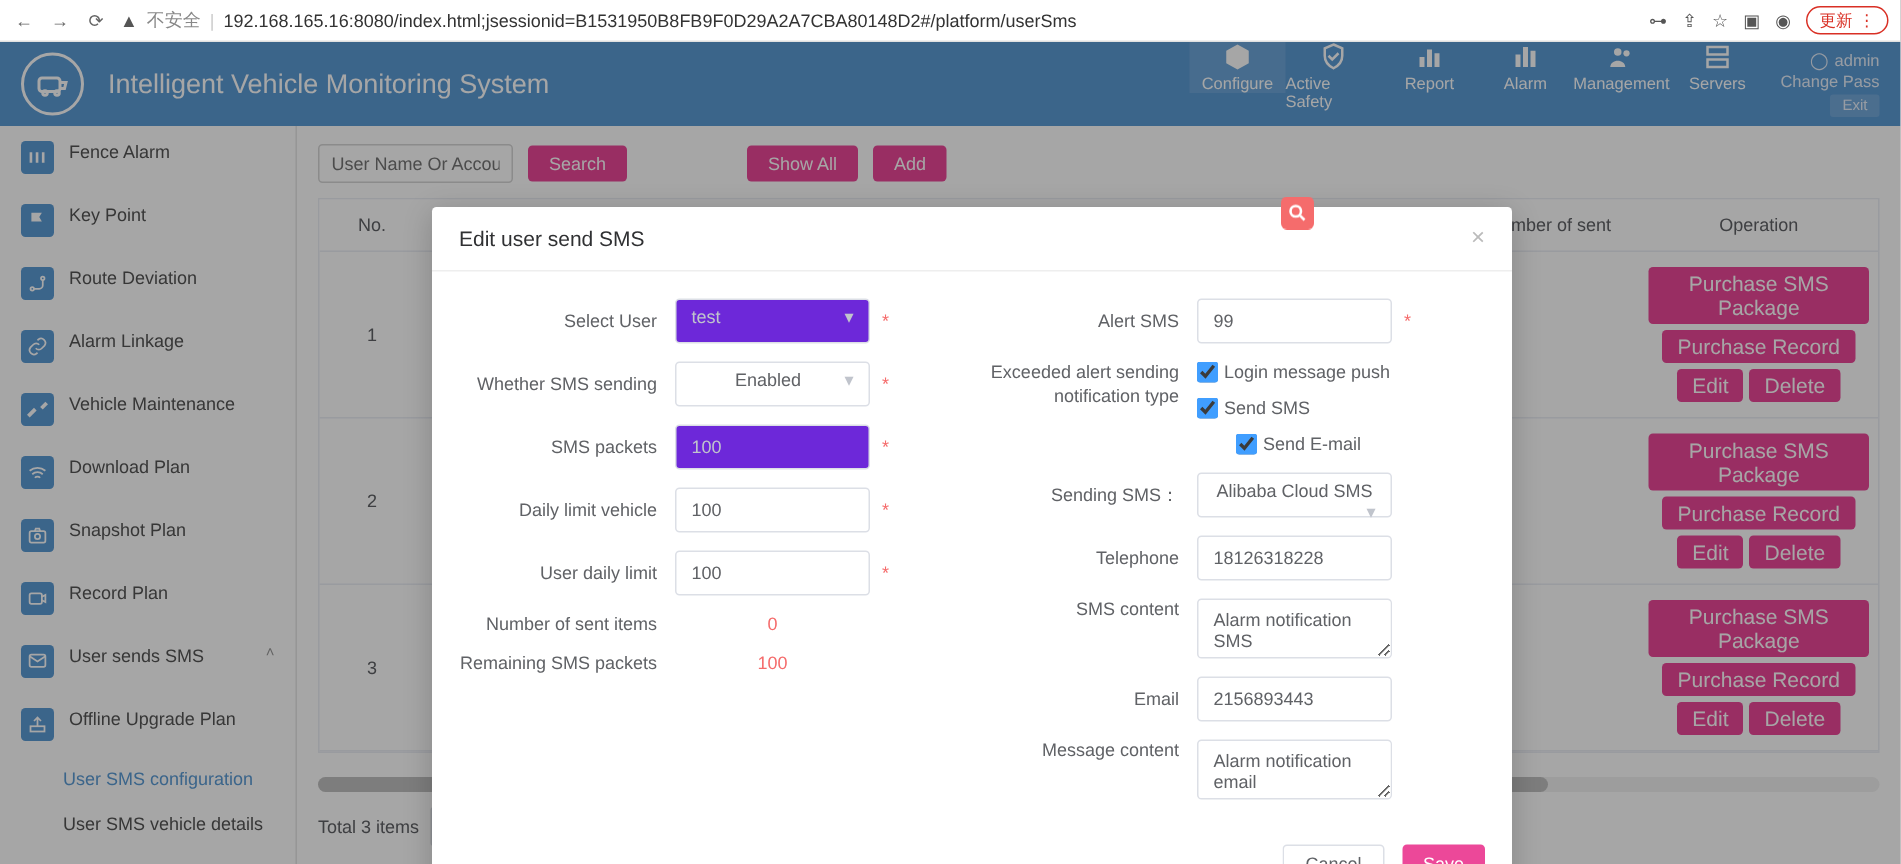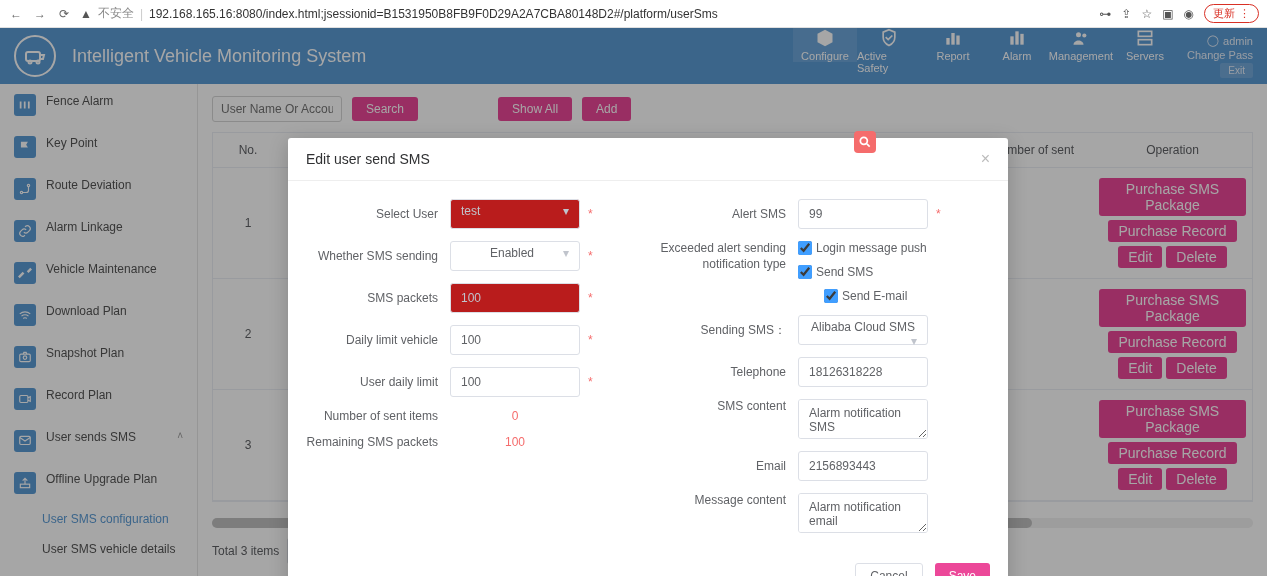--- a/index.html
+++ b/index.html
@@ -70,21 +70,21 @@
 .modal-head { padding: 12px 18px; display: flex; align-items: center; border-bottom: 1px solid #eee; }
 .modal-title { font-size: 14px; color: #303133; }
 .modal-close { margin-left: auto; color: #bbb; cursor: pointer; font-size: 16px; }
 .modal-body { padding: 18px 12px 4px 12px; display: flex; }
 .modal-col { flex: 1; }
 .form-row { display: flex; align-items: center; margin-bottom: 12px; }
 .form-label { width: 150px; text-align: right; padding-right: 12px; color: #606266; font-size: 12px; }
 .form-ctrl { flex: 1; display: flex; align-items: center; gap: 4px; }
 .form-ctrl .req { color: #f56c6c; margin-left: 4px; }
 .sel, .inp { border: 1px solid #dcdfe6; border-radius: 3px; padding: 4px 10px; height: 30px; font-size: 12px; width: 130px; color: #606266; background: #fff; }
-.sel.disabled, .inp.disabled { background: #b91c1c; color: #c0c4cc; }
+.sel.disabled, .inp.disabled { background: #6d28d9; color: #c0c4cc; }
 .ta { border: 1px solid #dcdfe6; border-radius: 3px; padding: 6px 10px; font-size: 12px; width: 130px; height: 40px; resize: both; color: #606266; font-family: inherit; }
 .num-red { color: #f56c6c; width: 130px; text-align: center; font-size: 12px; }
 .chk-row { display: flex; flex-wrap: wrap; gap: 10px; align-items: center; }
 .chk { display: flex; align-items: center; gap: 4px; font-size: 12px; color: #606266; }
 .chk input { accent-color: #409eff; width: 14px; height: 14px; }
 .modal-foot { padding: 14px 18px; display: flex; justify-content: flex-end; gap: 12px; border-top: 0; }
 .btn-plain { background: #fff; color: #606266; border: 1px solid #dcdfe6; }
 
 
 .float-badge { position: absolute; left: 854px; top: 131px; width: 22px; height: 22px; background: #f56c6c; border-radius: 4px; display: flex; align-items: center; justify-content: center; z-index: 50; }

